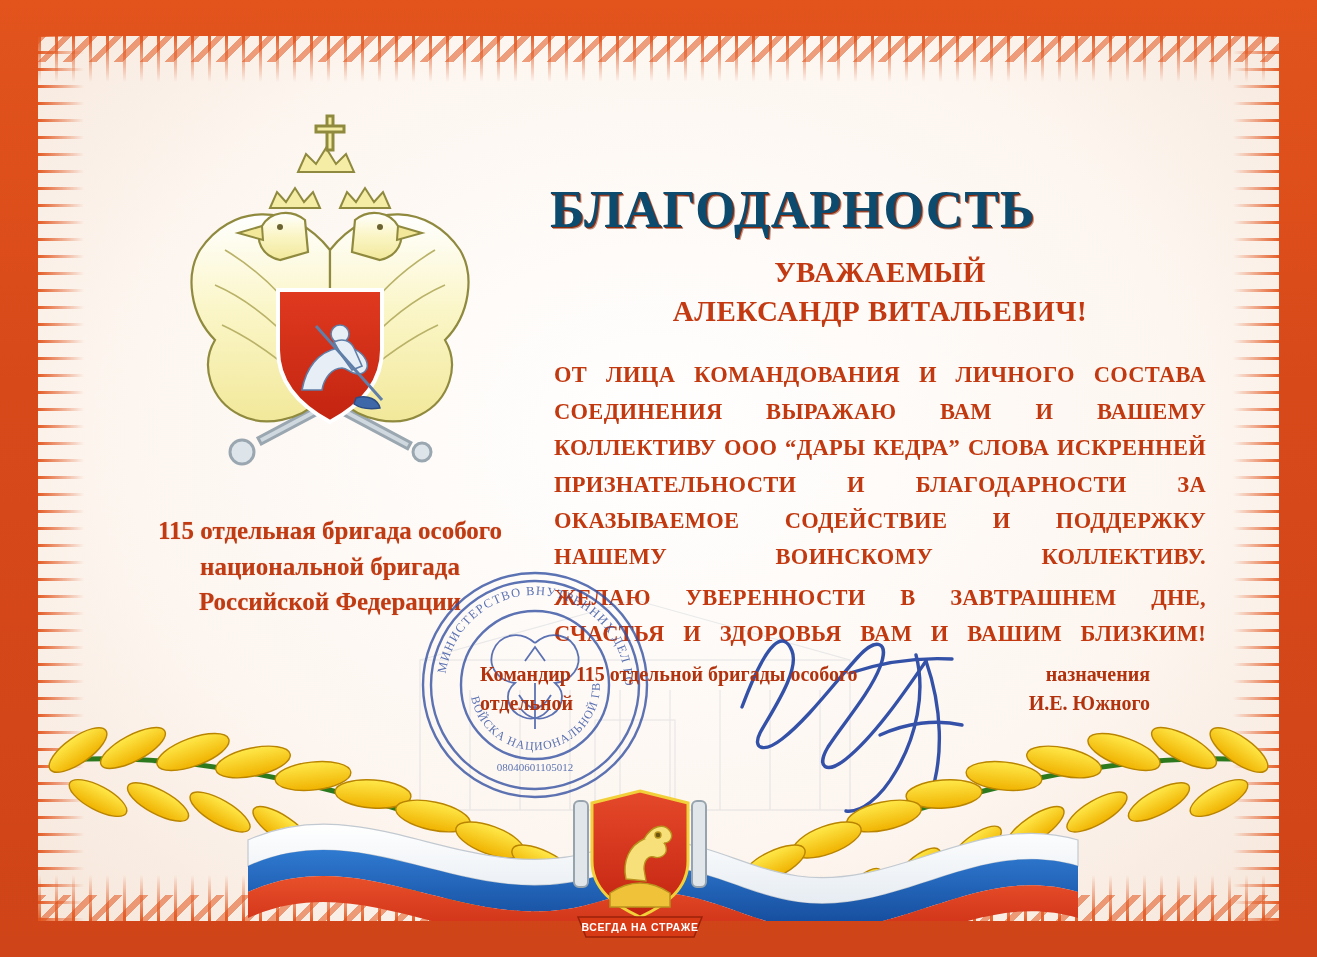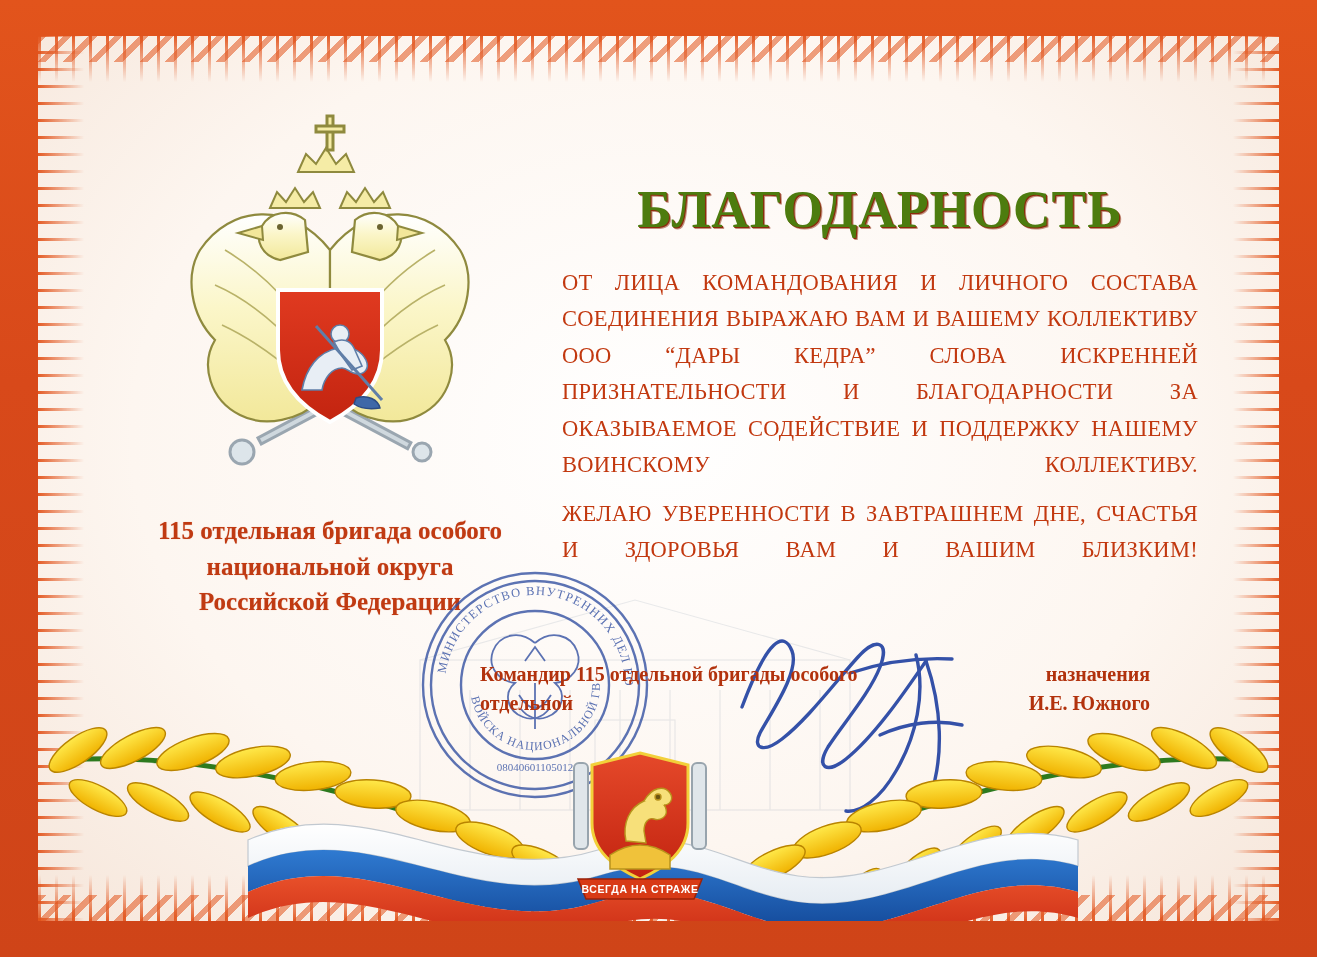--- a/index.html
+++ b/index.html
@@ -118,26 +118,26 @@
   }
   .unit-name div { white-space: nowrap; }
 
   
   .right-col {
     position: absolute;
     left: 480px; top: 110px;
     width: 660px;
   }
   .title {
-    text-align: center;
+    text-align: left;
     font-family: "Liberation Serif", "DejaVu Serif", serif;
     font-size: 52px;
     font-weight: 700;
     letter-spacing: 1px;
-    color: #4d7c0f;
+    color: #0c4a6e;
     text-shadow:
       1px 1px 0 #8c2a0c,
       2px 2px 0 rgba(140,42,12,0.5);
   }
   .salut {
     margin-top: 14px;
     text-align: center;
     color: #c33a12;
     font-size: 29px;
     font-weight: 700;
@@ -146,21 +146,21 @@
   }
   .body-text {
     margin-top: 26px;
     color: #c2380f;
     font-size: 22.5px;
     line-height: 1.62;
     text-align: justify;
     text-align-last: justify;
     letter-spacing: 0.3px;
   }
-  .body-text p { margin: 12px; }
+  .body-text p { margin: 4px; font-weight: bold; }
   .body-text p.last { text-align-last: justify; }
 
   
   .sign-block {
     position: absolute;
     left: 480px; top: 660px;
     width: 670px;
     color: #b2320d;
     font-size: 20px;
     font-weight: 700;
@@ -198,21 +198,21 @@
 
   
   .laurel {
     position: absolute;
     left: 38px; top: 690px;
     width: 1241px; height: 231px;
   }
   
   .coat {
     position: absolute;
-    left: 560px; top: 737px;
+    left: 560px; top: 775px;
     width: 160px; height: 170px;
   }
 </style>
 </head>
 <body>
 
 <div id="page">
 
   <div class="border-outer"></div>
   <div class="border-inner-paper"></div>
@@ -290,26 +290,30 @@
 
           <path d="M186 226 L252 300" stroke="#5f7ea8" stroke-width="3" fill="none"></path>
         </g>
 
         <path d="M226 298 c12 -4 22 2 24 10 c-12 2 -20 0 -26 -4 z" fill="#3f68a8" stroke="#2c4c84" stroke-width="1.4"></path>
       </svg>
     </div>
 
     <div class="unit-name">
       <div>115 отдельная бригада особого</div>
-      <div>национальной округа</div>
+      <div>национальной бригада</div>
       <div>Российской Федерации</div>
     </div>
 
     <div class="right-col">
       <div class="title">БЛАГОДАРНОСТЬ</div>
+      <div class="salut">
+        <div>УВАЖАЕМЫЙ</div>
+        <div>АЛЕКСАНДР ВИТАЛЬЕВИЧ!</div>
+      </div>
       <div class="body-text">
         <p>ОТ ЛИЦА КОМАНДОВАНИЯ И ЛИЧНОГО СОСТАВА СОЕДИНЕНИЯ  ВЫРАЖАЮ ВАМ И ВАШЕМУ КОЛЛЕКТИВУ ООО “ДАРЫ КЕДРА” СЛОВА ИСКРЕННЕЙ ПРИЗНАТЕЛЬНОСТИ И БЛАГОДАРНОСТИ ЗА ОКАЗЫВАЕМОЕ СОДЕЙСТВИЕ И ПОДДЕРЖКУ НАШЕМУ ВОИНСКОМУ КОЛЛЕКТИВУ.</p>
         <p class="last">ЖЕЛАЮ УВЕРЕННОСТИ В ЗАВТРАШНЕМ ДНЕ, СЧАСТЬЯ И ЗДОРОВЬЯ ВАМ И ВАШИМ БЛИЗКИМ!</p>
       </div>
     </div>
   </div>
 
   <div class="bg-drawing">
     <svg viewBox="0 0 520 260" width="520" height="260" aria-hidden="true">
       <g stroke="#8899aa" stroke-width="1.2" fill="none">

